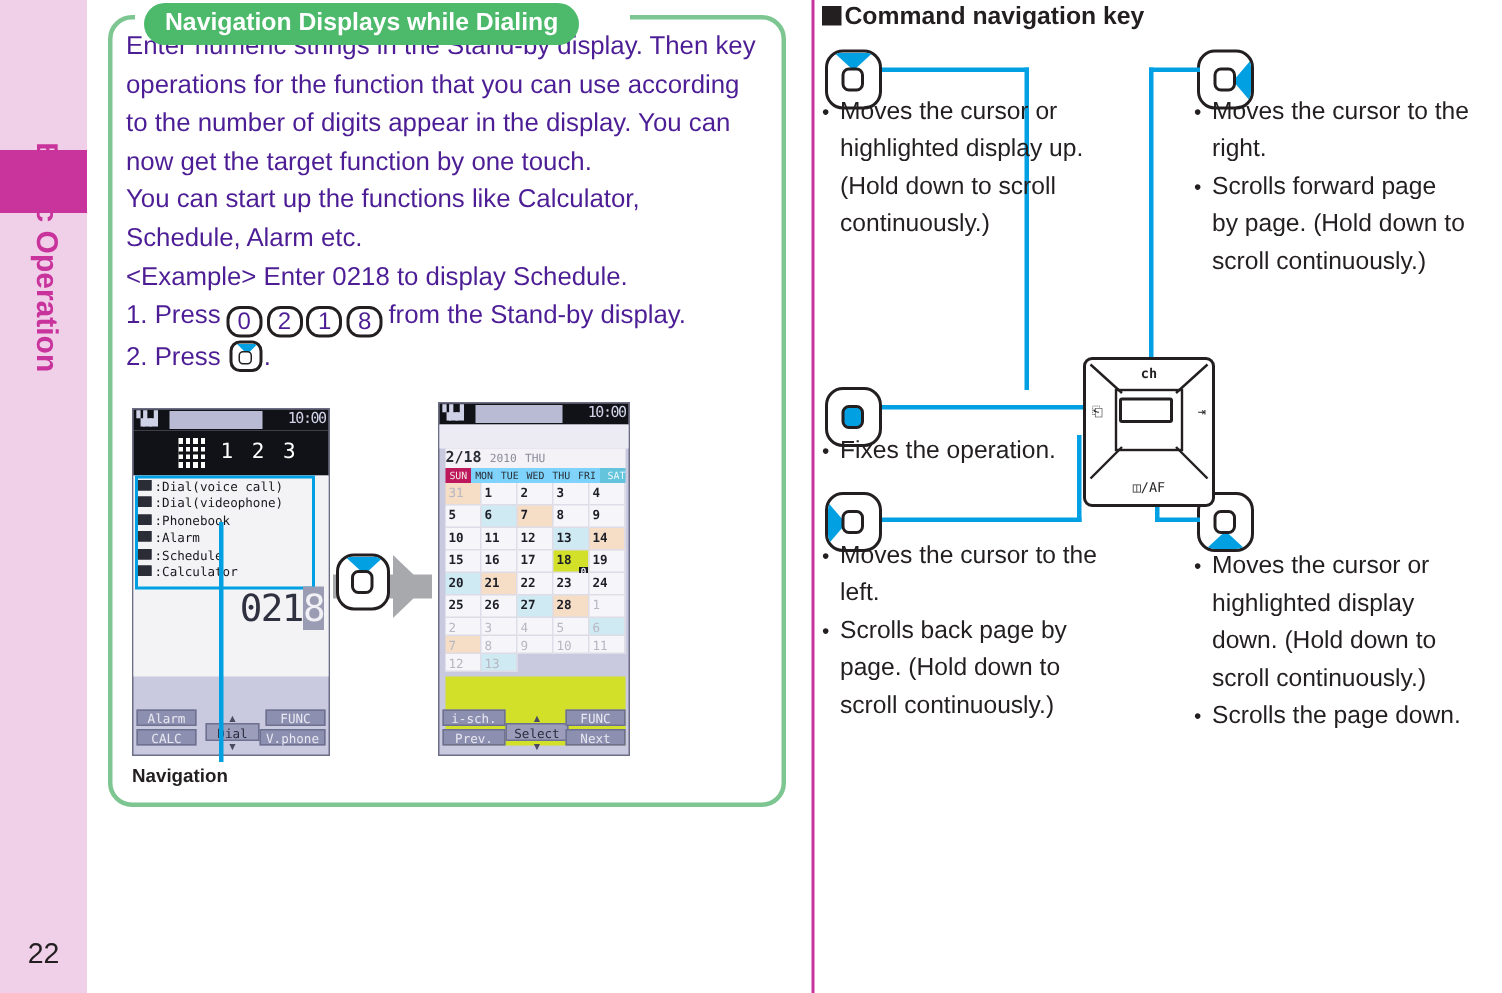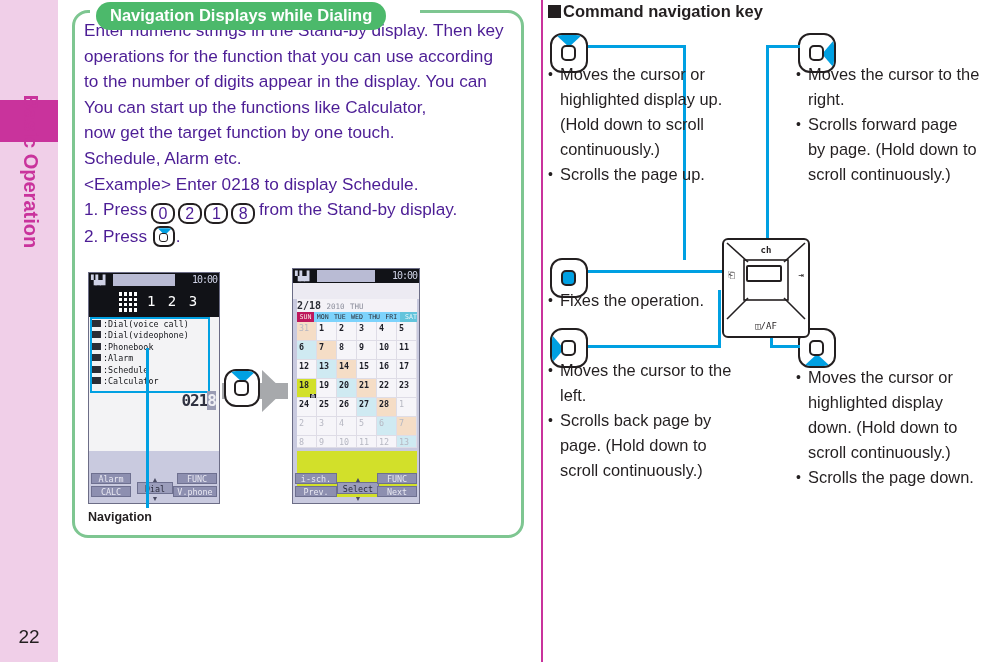--- a/index.html
+++ b/index.html
@@ -179,22 +179,22 @@
     background:#2b2d36; margin-right:2px; vertical-align:0px;
     border:1px solid #2b2d36;
   }
   #p1-box {
     position:absolute; left:1px; top:44px; width:120px; height:76px;
     border:2px solid #00a0e2;
   }
   #p1-0218 {
     position:absolute; right:3px; top:118px;
     font-family:"DejaVu Sans Mono", monospace;
-    font-weight:bold;
-    font-size:16px;
+    font-weight:normal;
+    font-size:25px;
     color:#2f3140;
     letter-spacing:-1px;
   }
   #p1-0218 .hl { background:#9a9cb4; color:#f0f0f5; }
   .softkey {
     position:absolute;
     background:#8d8fb0;
     color:#e8e8f2;
     font-family:"DejaVu Sans Mono", monospace;
     font-size:8.4px;
@@ -237,21 +237,21 @@
     flex:1; text-align:center;
     font-family:"DejaVu Sans Mono", monospace;
     font-size:6.6px; line-height:10px; color:#2b2d36;
     background:#7dd3fc;
   }
   #cal-dow div.sun { background:#be185d; color:#f6eee6; }
   #cal-dow div.sat { background:#63c4dc; color:#eaf7fb;text-align:right; }
   #cal-grid {
     position:absolute; left:4px; top:53px; width:120px; height:126px;
     display:grid;
-    grid-template-columns:repeat(6,1fr);
+    grid-template-columns:repeat(5,1fr);
     grid-template-rows:repeat(6,1fr);
   }
   #cal-grid .c {
     position:relative;
     font-family:"DejaVu Sans Mono", monospace;
     font-size:8.4px; font-weight:bold;
     color:#1d1e27;
     display:flex; align-items:flex-start; justify-content:flex-start;
     padding-left:2px; padding-top:1px;
     background:#f6f5f9;
@@ -396,22 +396,22 @@
 <div id="divider"></div>
 
 <div id="green-box"></div>
 <div id="title-mask"></div>
 <div id="green-title">Navigation Displays while Dialing</div>
 
 <div id="body-text">
   <div class="ln">Enter numeric strings in the Stand-by display. Then key</div>
   <div class="ln">operations for the function that you can use according</div>
   <div class="ln">to the number of digits appear in the display. You can</div>
+  <div class="ln">now get the target function by one touch.</div>
   <div class="ln">You can start up the functions like Calculator,</div>
-  <div class="ln">now get the target function by one touch.</div>
   <div class="ln">Schedule, Alarm etc.</div>
   <div class="ln">&lt;Example&gt; Enter 0218 to display Schedule.</div>
   <div class="ln">
     <span>1. Press</span>
     <span class="keycap">0</span>
     <span class="keycap">2</span>
     <span class="keycap">1</span>
     <span class="keycap">8</span>
     <span>from the Stand-by display.</span>
   </div>
@@ -644,21 +644,20 @@
 <div class="cy" style="left:588px; top:45px; width:98px; height:3px;"></div>
 <div class="cy" style="left:683px; top:45px; width:3px; height:215px;"></div>
 
 <div class="desc" style="left:548px; top:62px; width:190px;">
   <span class="b">
     <span>Moves the cursor or</span><br>
     <span>highlighted display up.</span><br>
     <span>(Hold down to scroll</span><br>
     <span>continuously.)</span>
   </span>
-  <span class="b"><span>Scrolls the page up.</span></span>
 </div>
 
 <div class="bignav" style="left:798px; top:33px;">
   <div class="w right"></div>
   <div class="core"></div>
 </div>
 <div class="cy" style="left:766px; top:45px; width:34px; height:3px;"></div>
 <div class="cy" style="left:766px; top:45px; width:3px; height:225px;"></div>
 <div class="cy" style="left:766px; top:268px; width:22px; height:3px;"></div>
 

